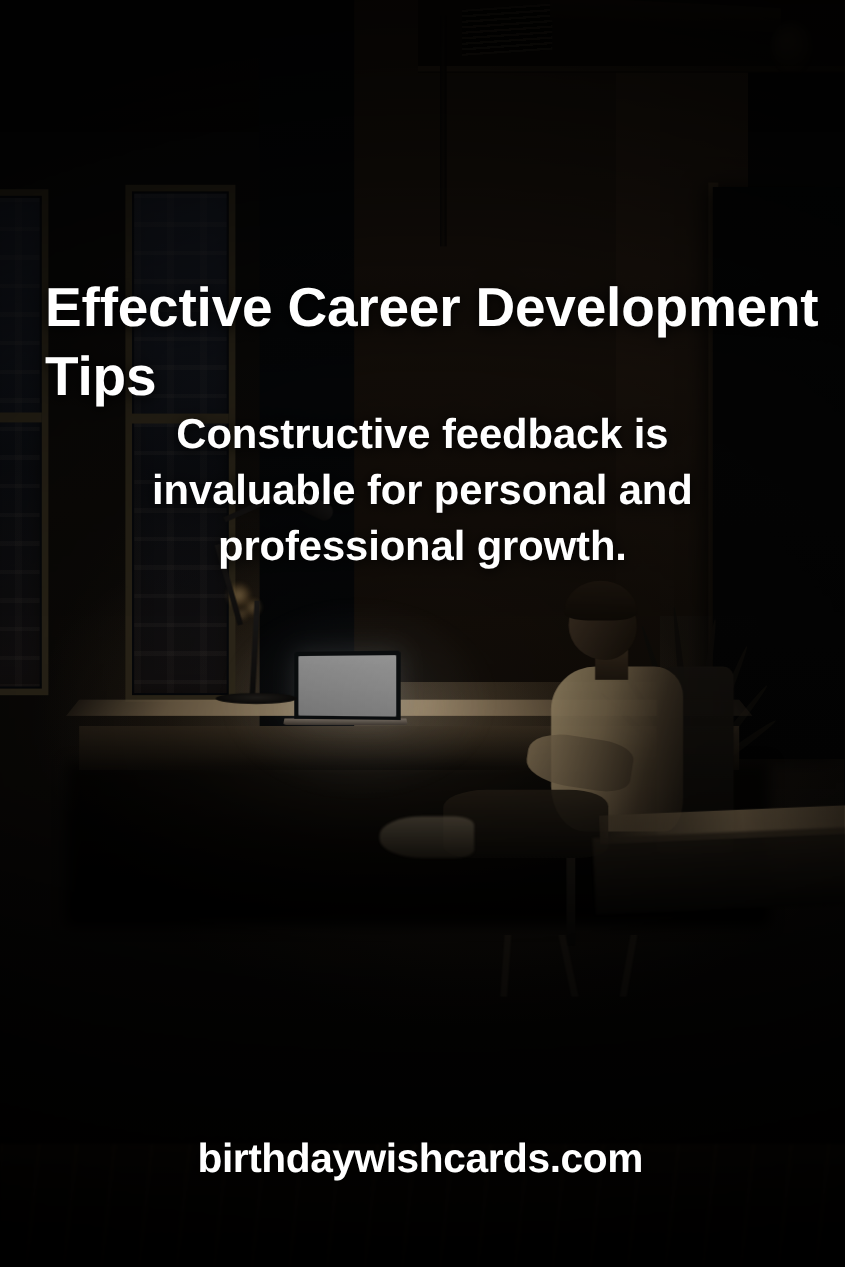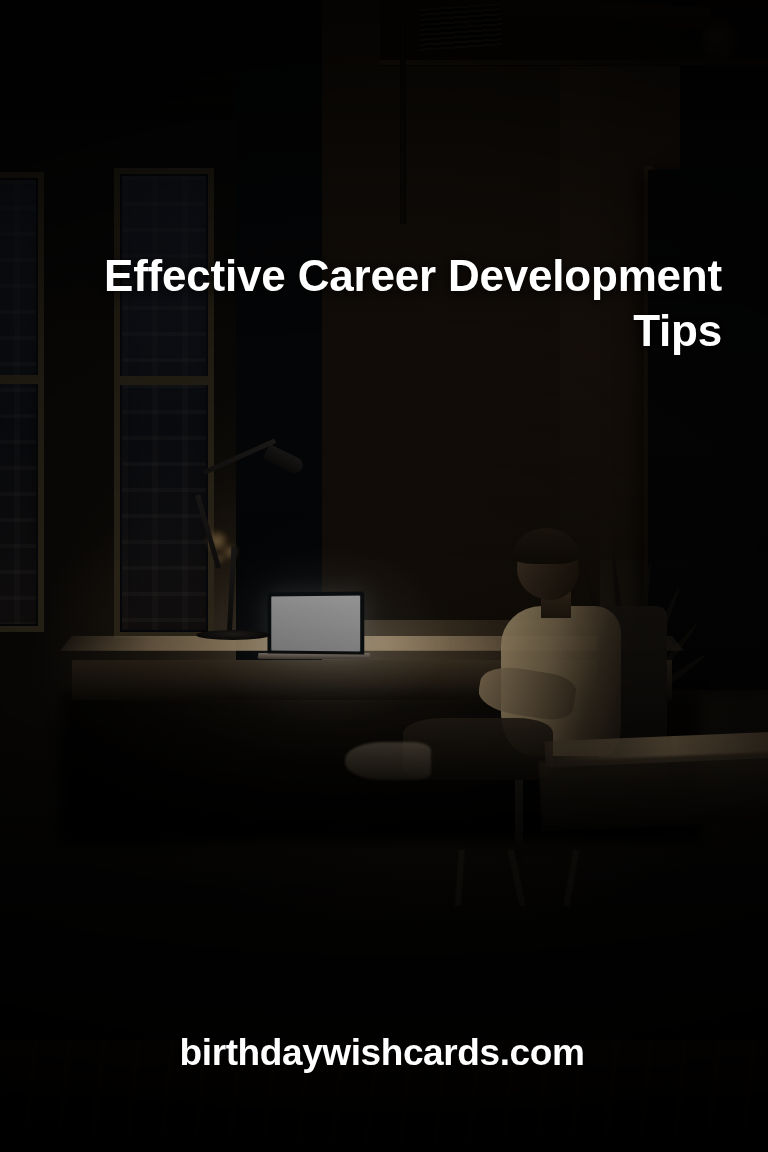--- a/index.html
+++ b/index.html
@@ -348,23 +348,23 @@
   }
 
   
   .overlay {
     position: absolute;
     inset: 0;
     color: #ffffff;
   }
   .headline {
     position: absolute;
-    left: 14px; top: 248px; width: 708px;
-    text-align: right;
-    font-size: 44px;
+    left: 41px; top: 248px; width: 708px;
+    text-align: left;
+    font-size: 50px;
     line-height: 1.26;
     font-weight: 700;
     letter-spacing: -0.2px;
     text-shadow: 0 2px 10px rgba(0,0,0,0.78), 0 0 28px rgba(0,0,0,0.55);
   }
   .subhead {
     position: absolute;
     left: 80px; top: 370px; width: 608px;
     text-align: center;
     font-size: 38px;
@@ -462,17 +462,18 @@
 
     <div class="floor"></div>
 
     <div class="grade-top"></div>
     <div class="grade"></div>
   </div>
 
   <div class="overlay">
     <div class="headline">Effective Career Development Tips</div>
 
+    <div class="subhead">Constructive feedback is invaluable for personal and professional growth.</div>
 
     <div class="footer-url">birthdaywishcards.com</div>
   </div>
 
 </div>
 
 </body></html>

